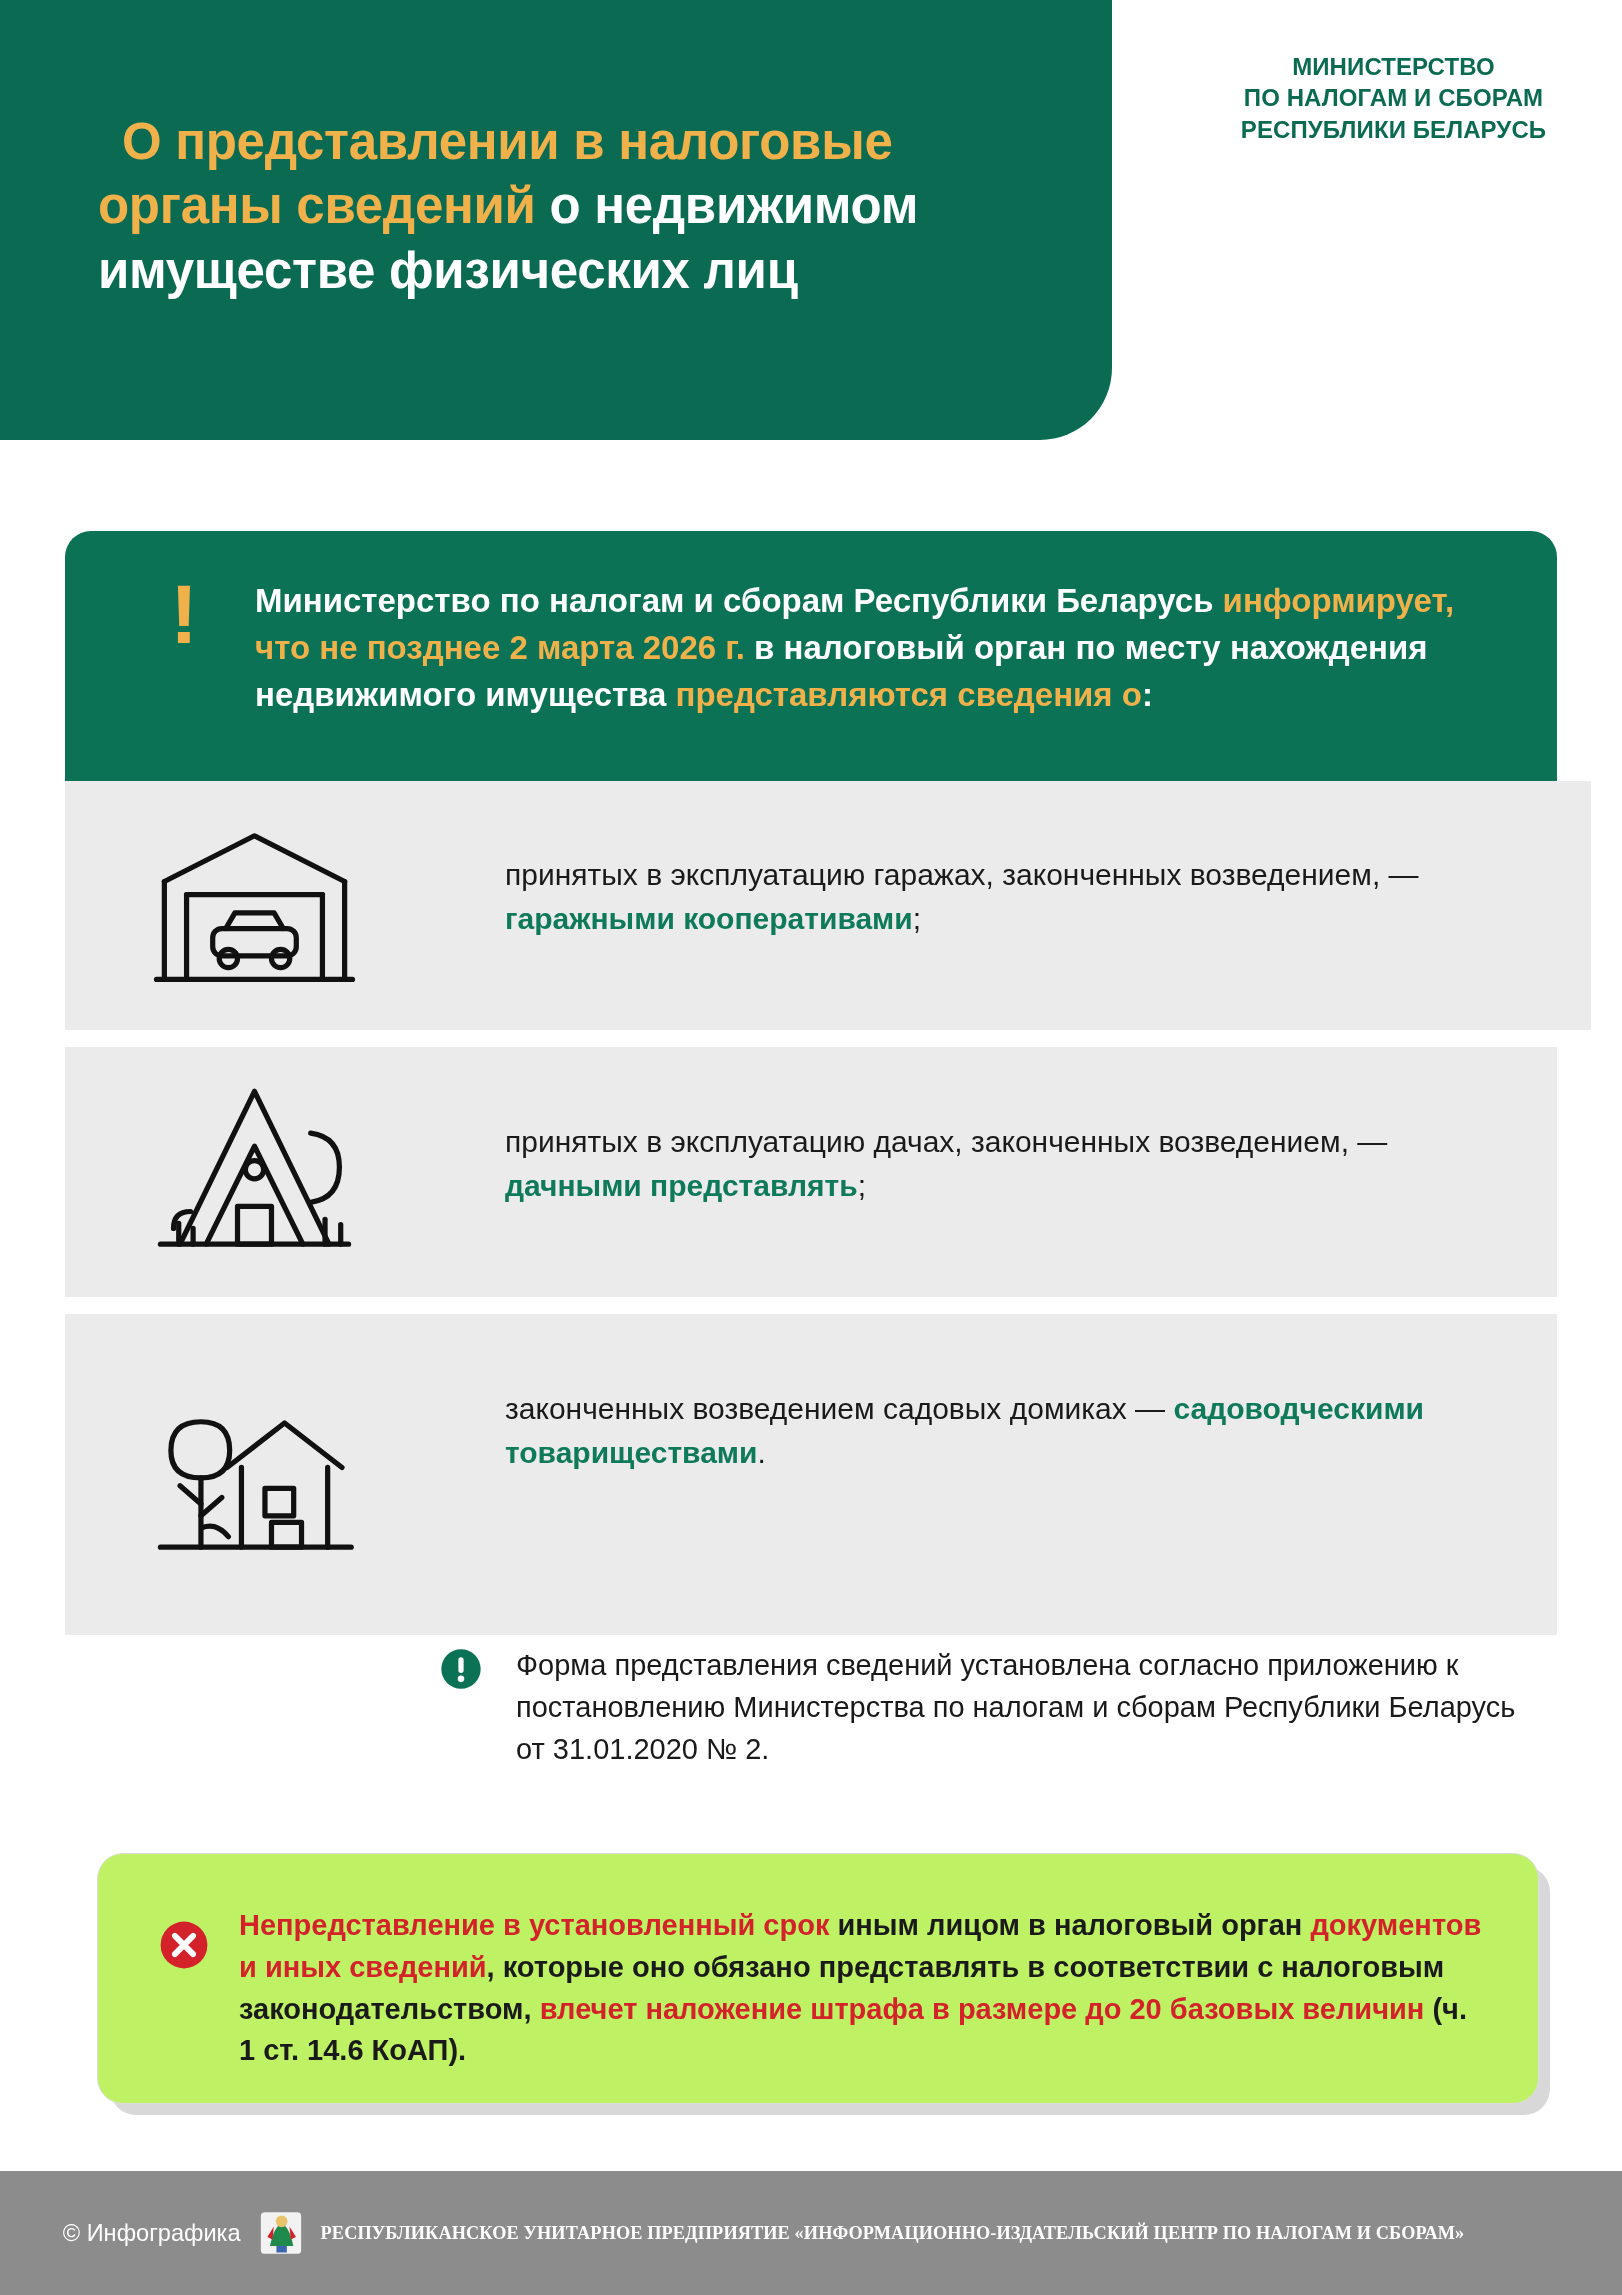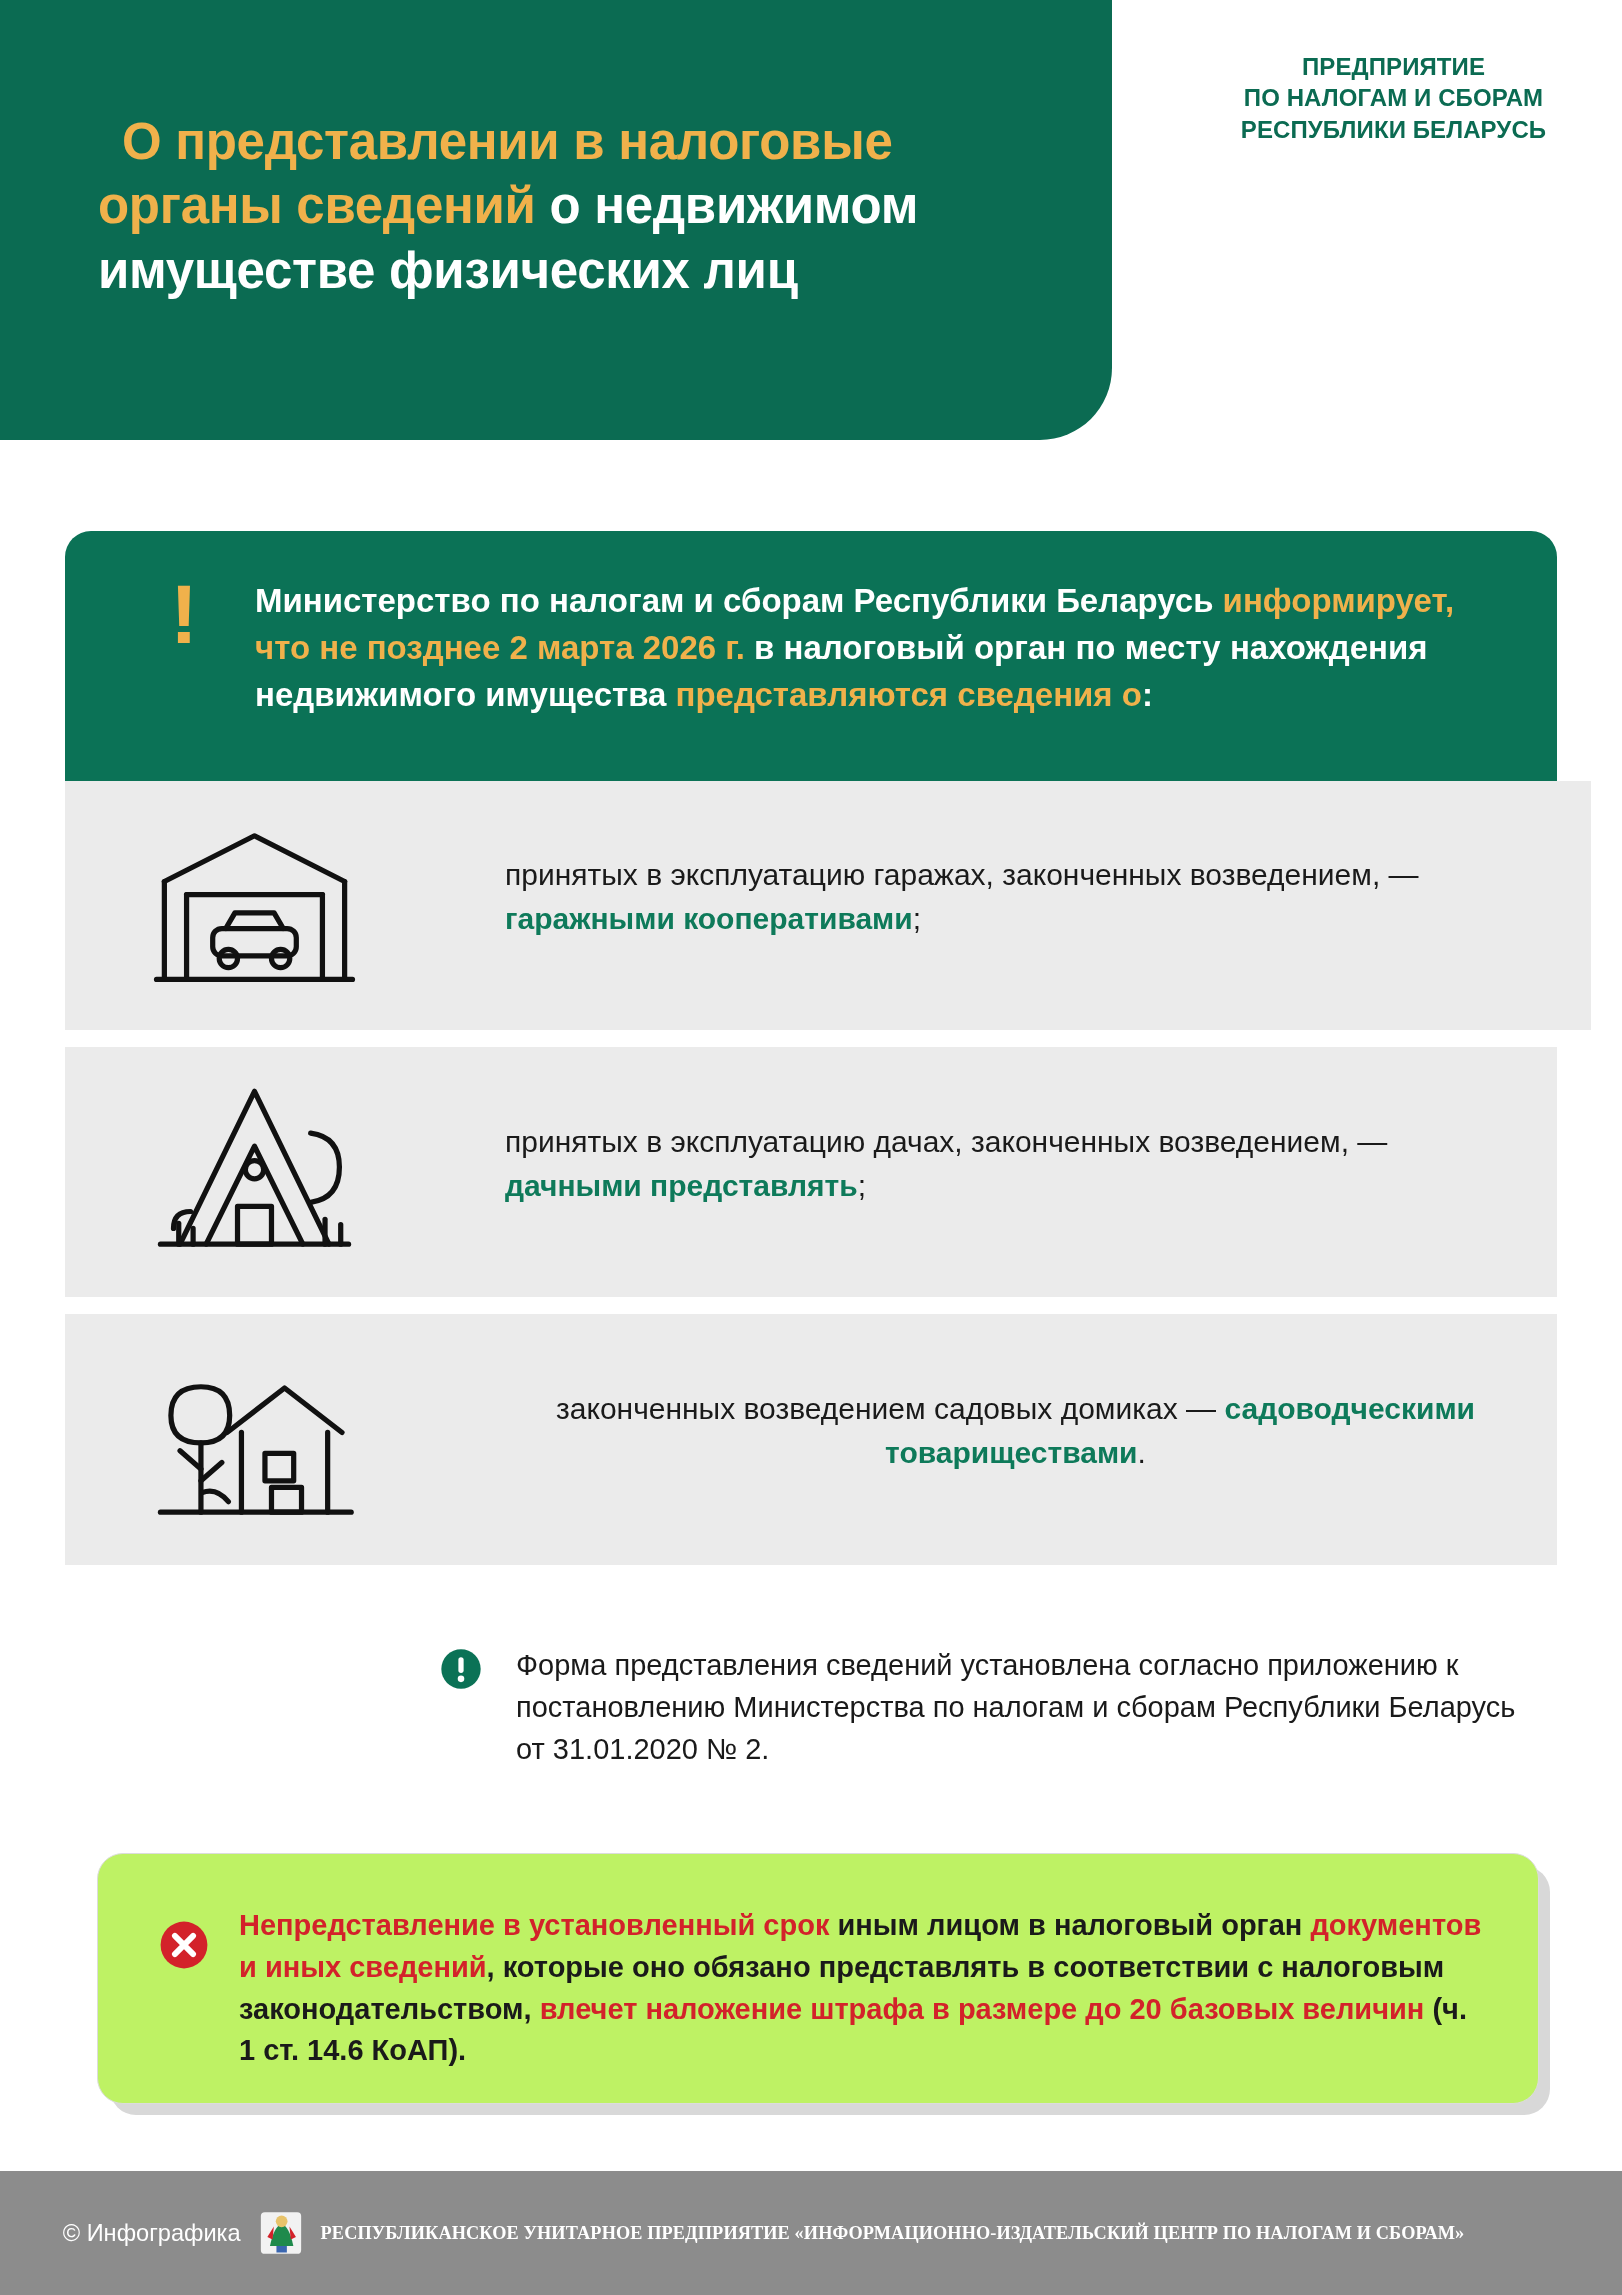--- a/index.html
+++ b/index.html
@@ -120,21 +120,21 @@
   }
   .item-text .green {
     color: #0e7a5a;
     font-weight: bold;
   }
 
   #item-1 { top: 781px; height: 249px; padding-left: 34px; }
   #item-1 .item-text { top: 72px; }
   #item-2 { top: 1047px; height: 250px; }
   #item-2 .item-text { top: 73px; }
-  #item-3 { top: 1314px; height: 251px; text-align: center; }
+  #item-3 { top: 1314px; height: 321px; }
   #item-3 .item-text { top: 73px; }
 
   
   .note {
     position: absolute;
     left: 440px;
     top: 1644px;
     width: 1112px;
   }
   .note-icon {
@@ -237,21 +237,21 @@
 </head>
 <body>
 
 <div class="header">
   <div class="header-title">
     <span class="hl">О представлении в налоговые органы сведений</span><span> о недвижимом имуществе физических лиц</span>
   </div>
 </div>
 
 <div class="emblem-block">
-  <div class="ministry-name" style="white-space:pre-line">ПРЕДПРИЯТИЕ
+  <div class="ministry-name" style="white-space:pre-line">МИНИСТЕРСТВО
 ПО НАЛОГАМ И СБОРАМ
 РЕСПУБЛИКИ БЕЛАРУСЬ</div>
 </div>
 
 <div class="info-box">
   <div class="info-excl">!</div>
   <div class="info-text">
     <span>Министерство по налогам и сборам Республики Беларусь </span><span class="hl">информирует, что не позднее 2 марта 2026 г.</span><span> в налоговый орган по месту нахождения недвижимого имущества </span><span class="hl">представляются сведения о</span><span>:</span>
   </div>
 </div>

